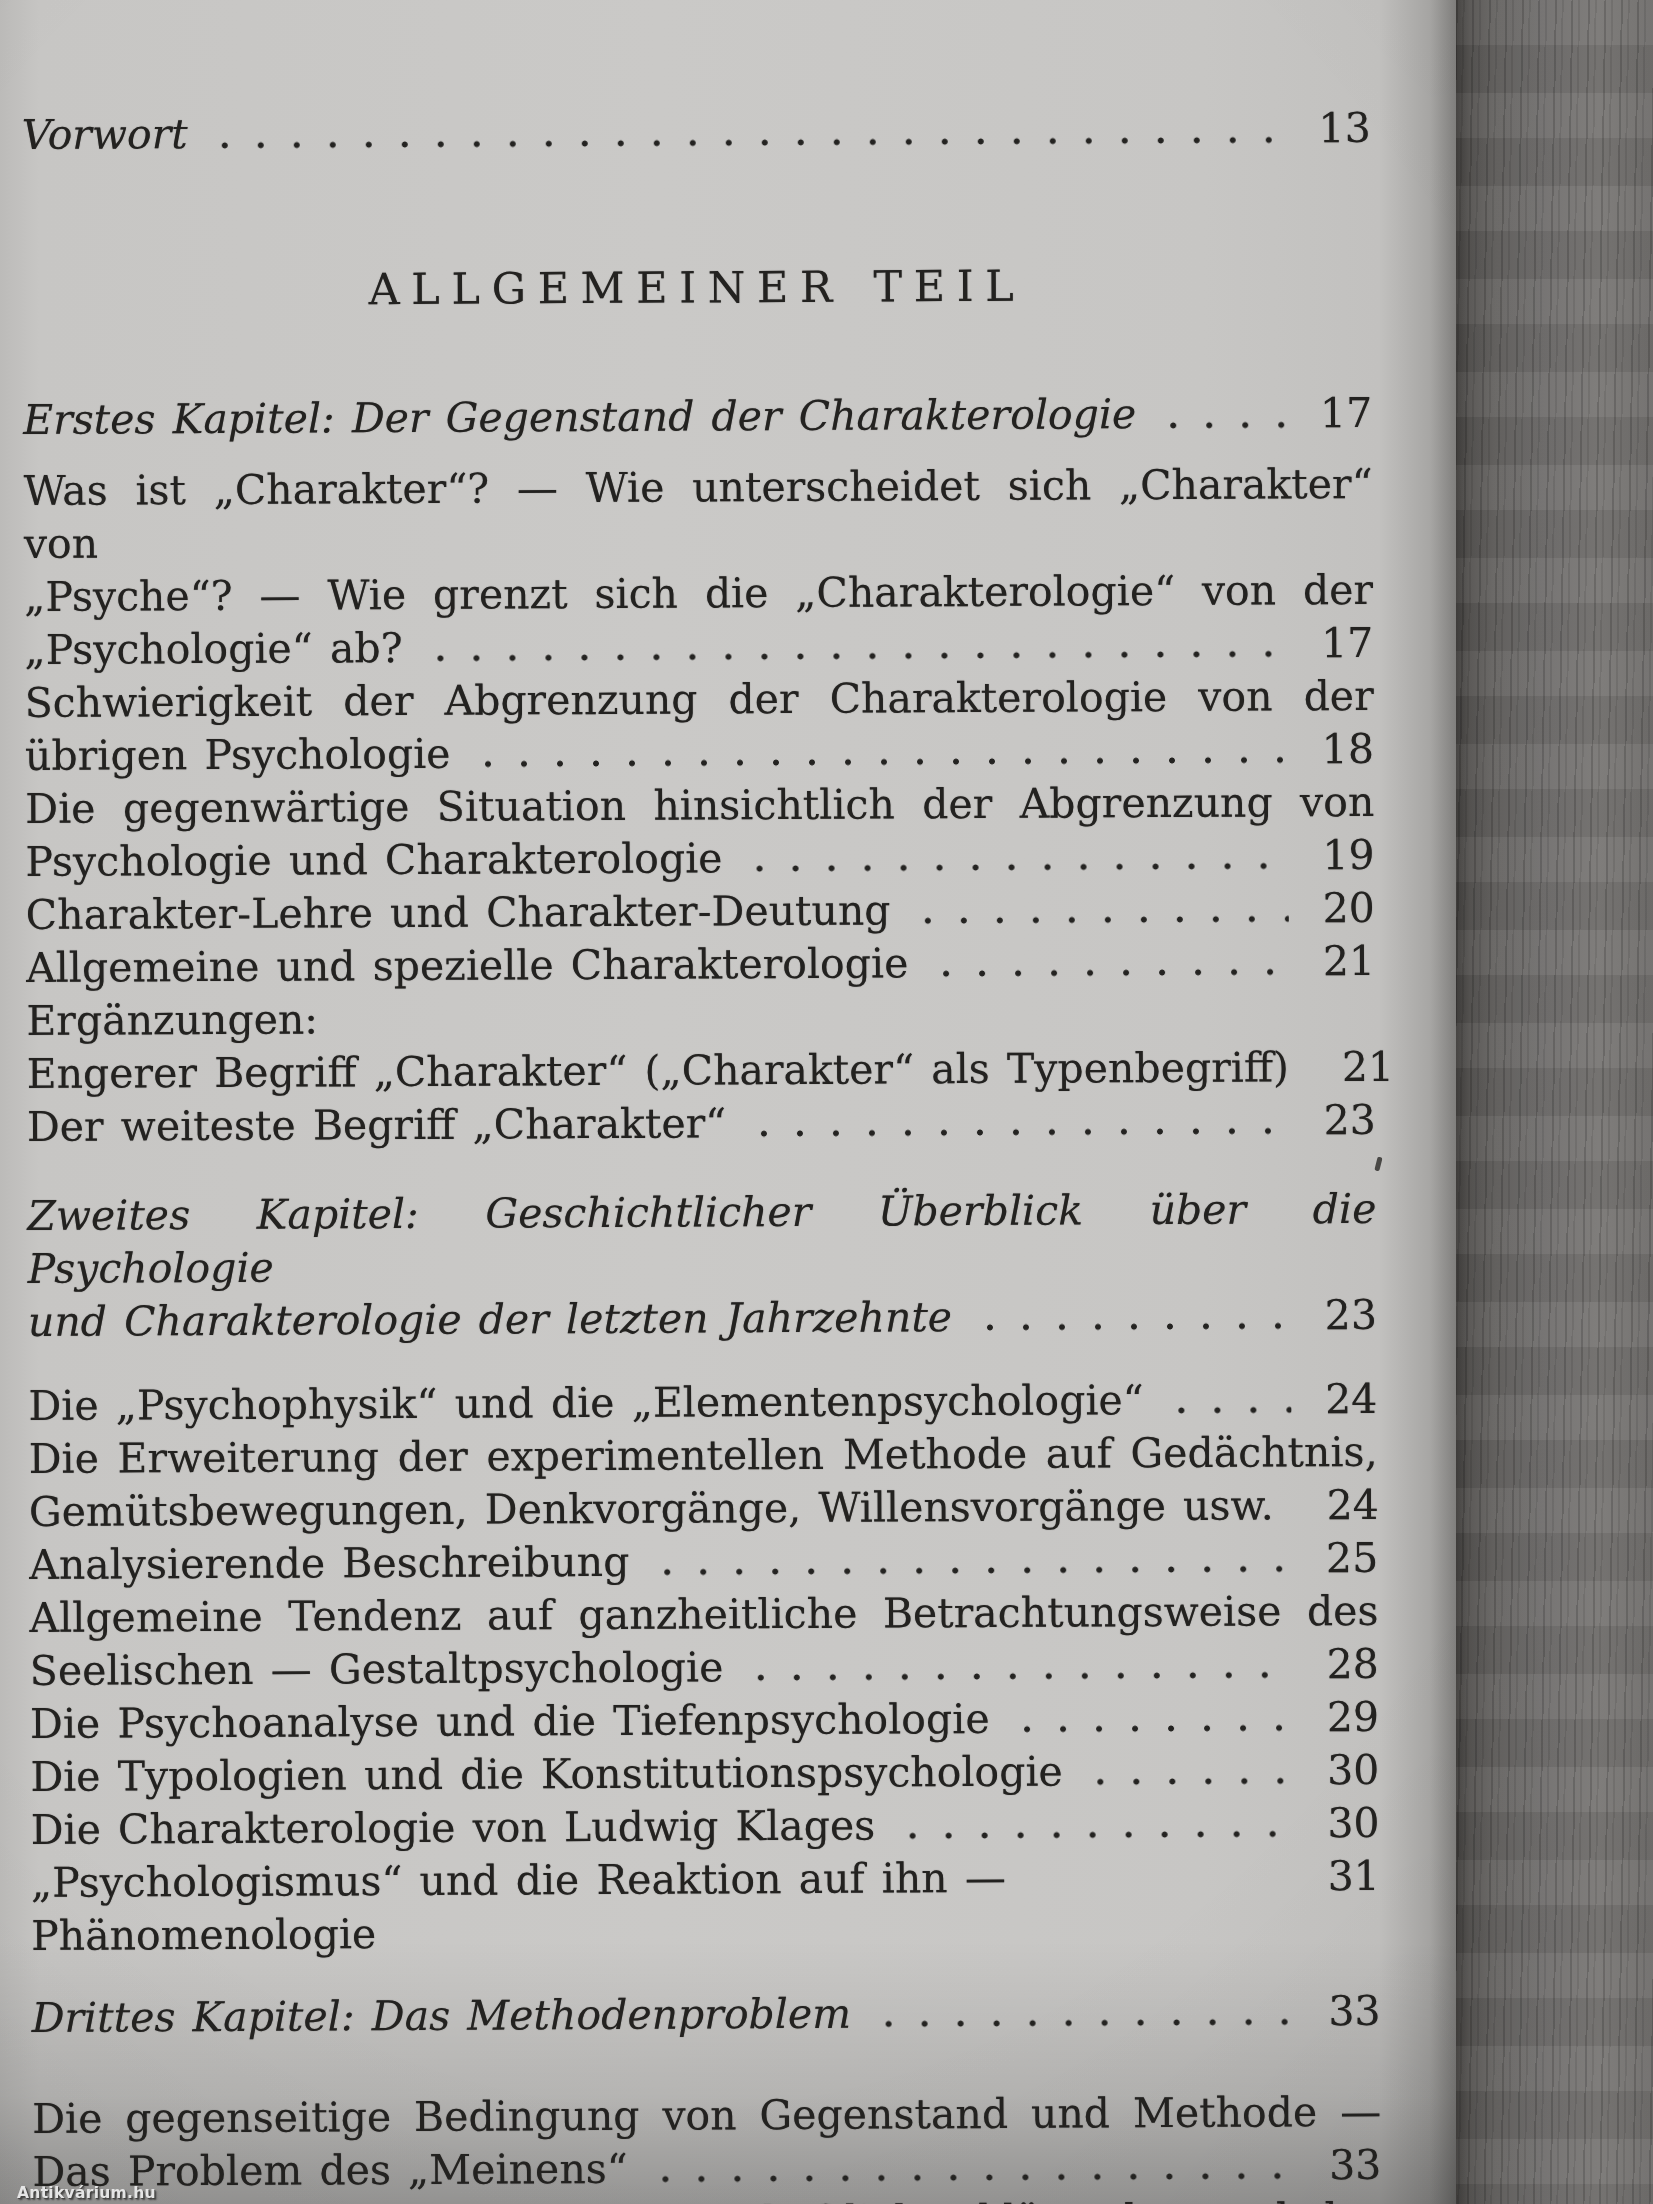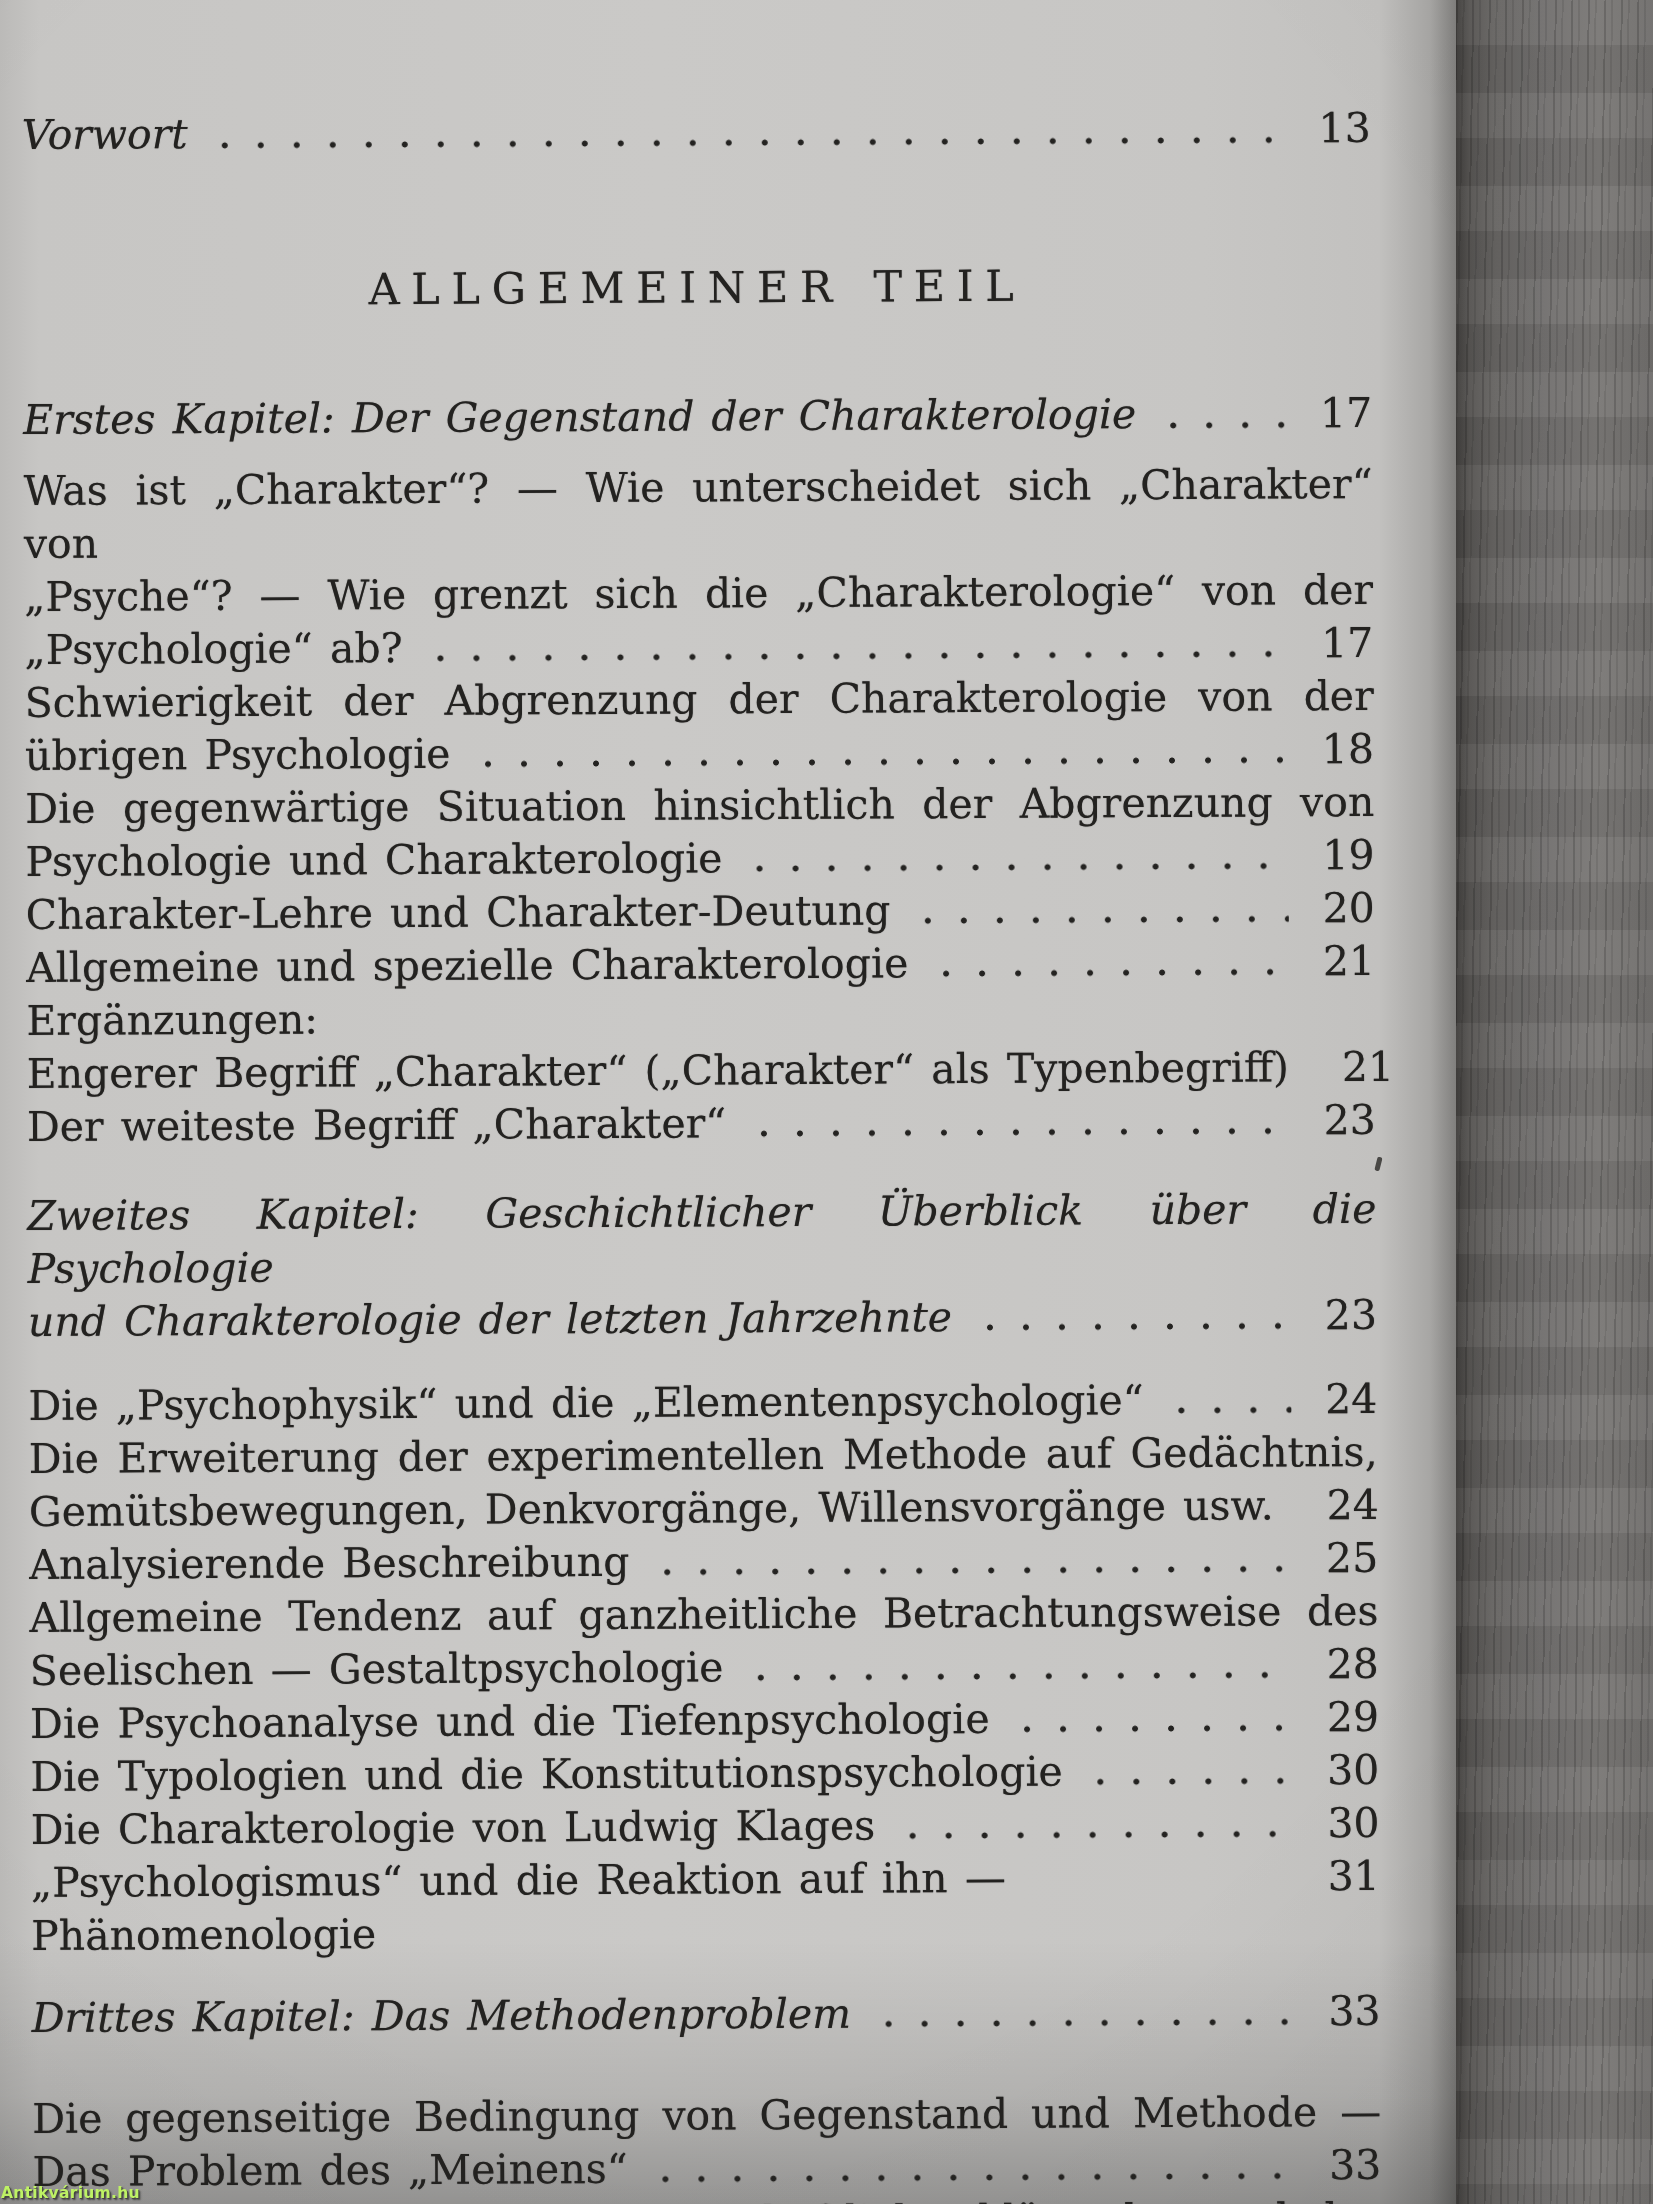--- a/index.html
+++ b/index.html
@@ -67,25 +67,25 @@
   .group2{margin-top:31px;}
   .chapter3{margin-top:29px;}
   .group3{margin-top:48px;}
   
   .speck{
     position:absolute;left:1376px;top:1157px;width:4.9px;height:13.6px;
     background:#2a2927;border-radius:1.9px;transform:rotate(14deg);opacity:0.8;
   }
   
   .watermark{
-    position:absolute;left:1px;bottom:2.9px;
+    position:absolute;left:17px;bottom:2.9px;
     font-family:"DejaVu Sans", sans-serif;
     font-weight:bold;font-size:15.5px;line-height:17.5px;
     letter-spacing:0.3px;
-    color:#bef264;
+    color:#e5e5e5;
     text-shadow:1px 1px 0 #454442, 1.9px 1.9px 1.9px rgba(0,0,0,0.55);
     margin-top:44px;
   }
 </style>
 </head>
 <body>
 
 <div class="scan">
   <div class="page"></div>
 

